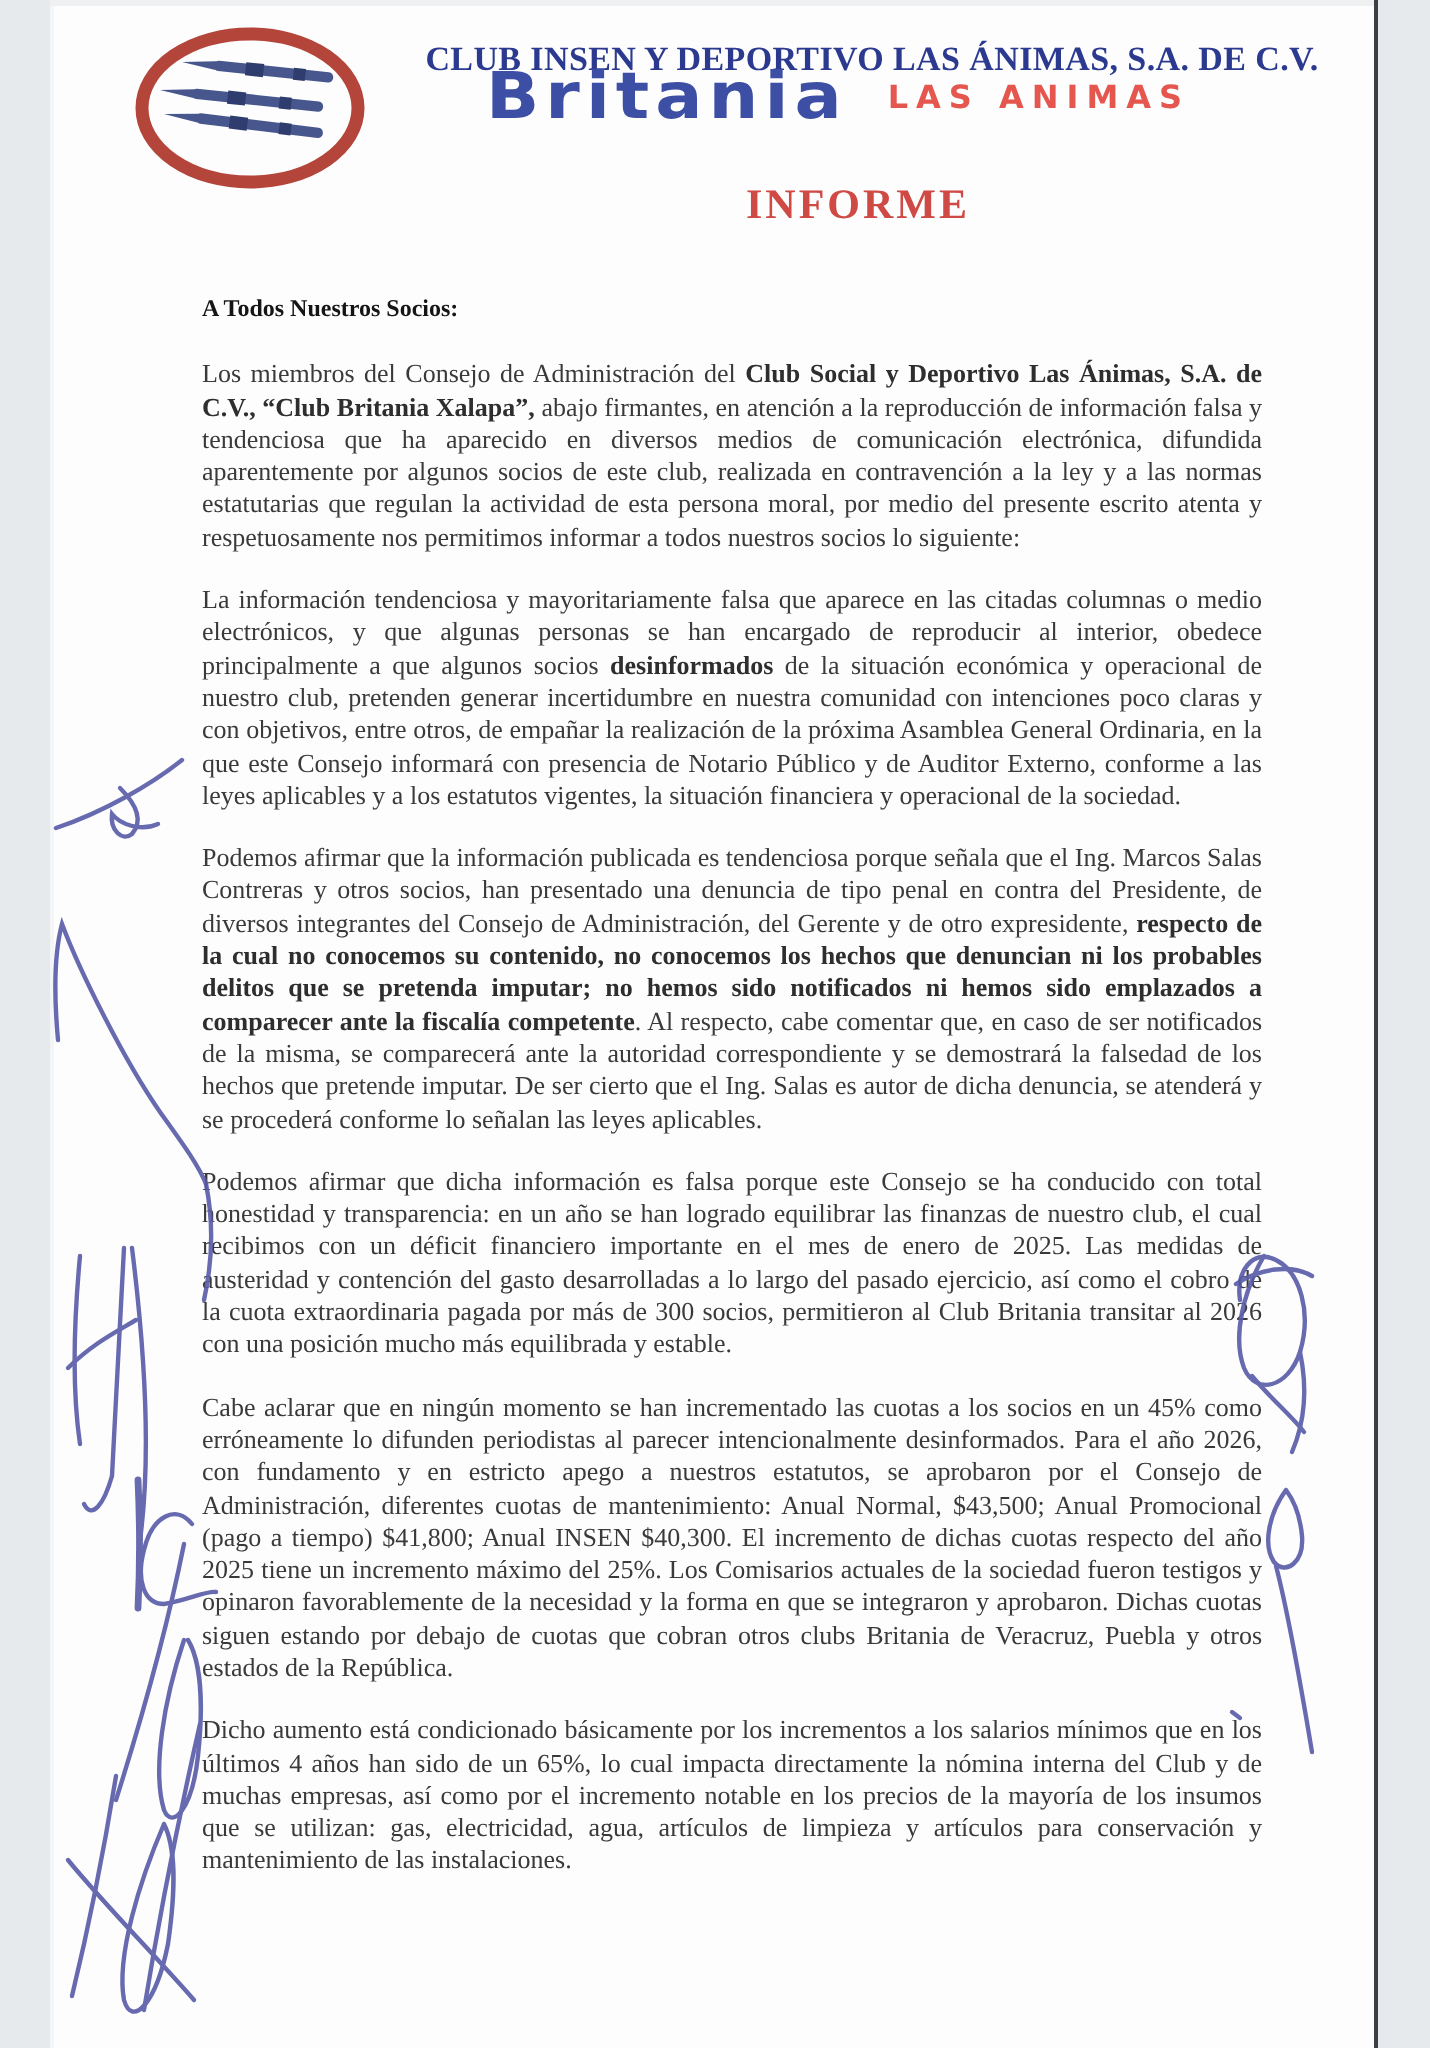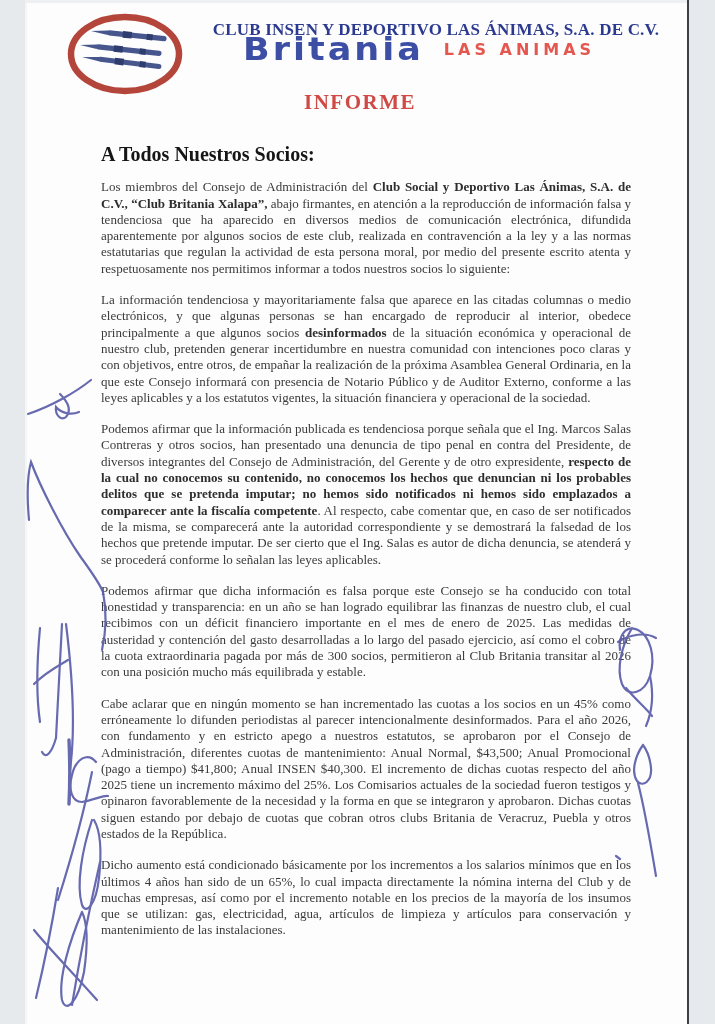--- a/index.html
+++ b/index.html
@@ -70,39 +70,39 @@
     font-size: 16px;
     letter-spacing: 4px;
     color: #e4564e;
     vertical-align: 6px;
   }
   .doc-title {
     position: absolute;
     left: 210px;
     top: 90px;
     width: 250px;
-    text-align: center;
+    text-align: right;
     font-weight: bold;
     font-size: 21px;
     letter-spacing: 1.5px;
     color: #cf4a45;
   }
   
   .body-text {
     position: absolute;
     left: 76px;
     top: 146px;
     width: 546px;
     color: #3a3a3a;
     font-size: 13px;
     line-height: 16.3px;
     text-align: justify;
   }
   .salutation {
-    font-size: 20px;
+    font-size: 12px;
     font-weight: bold;
     color: #151515;
     margin: 0 0 17px 0;
     text-align: left;
   }
   .para {
     margin: 0 16px 15px 0;
   }
   .para b { font-weight: bold; color: #2e2e2e; }
   

